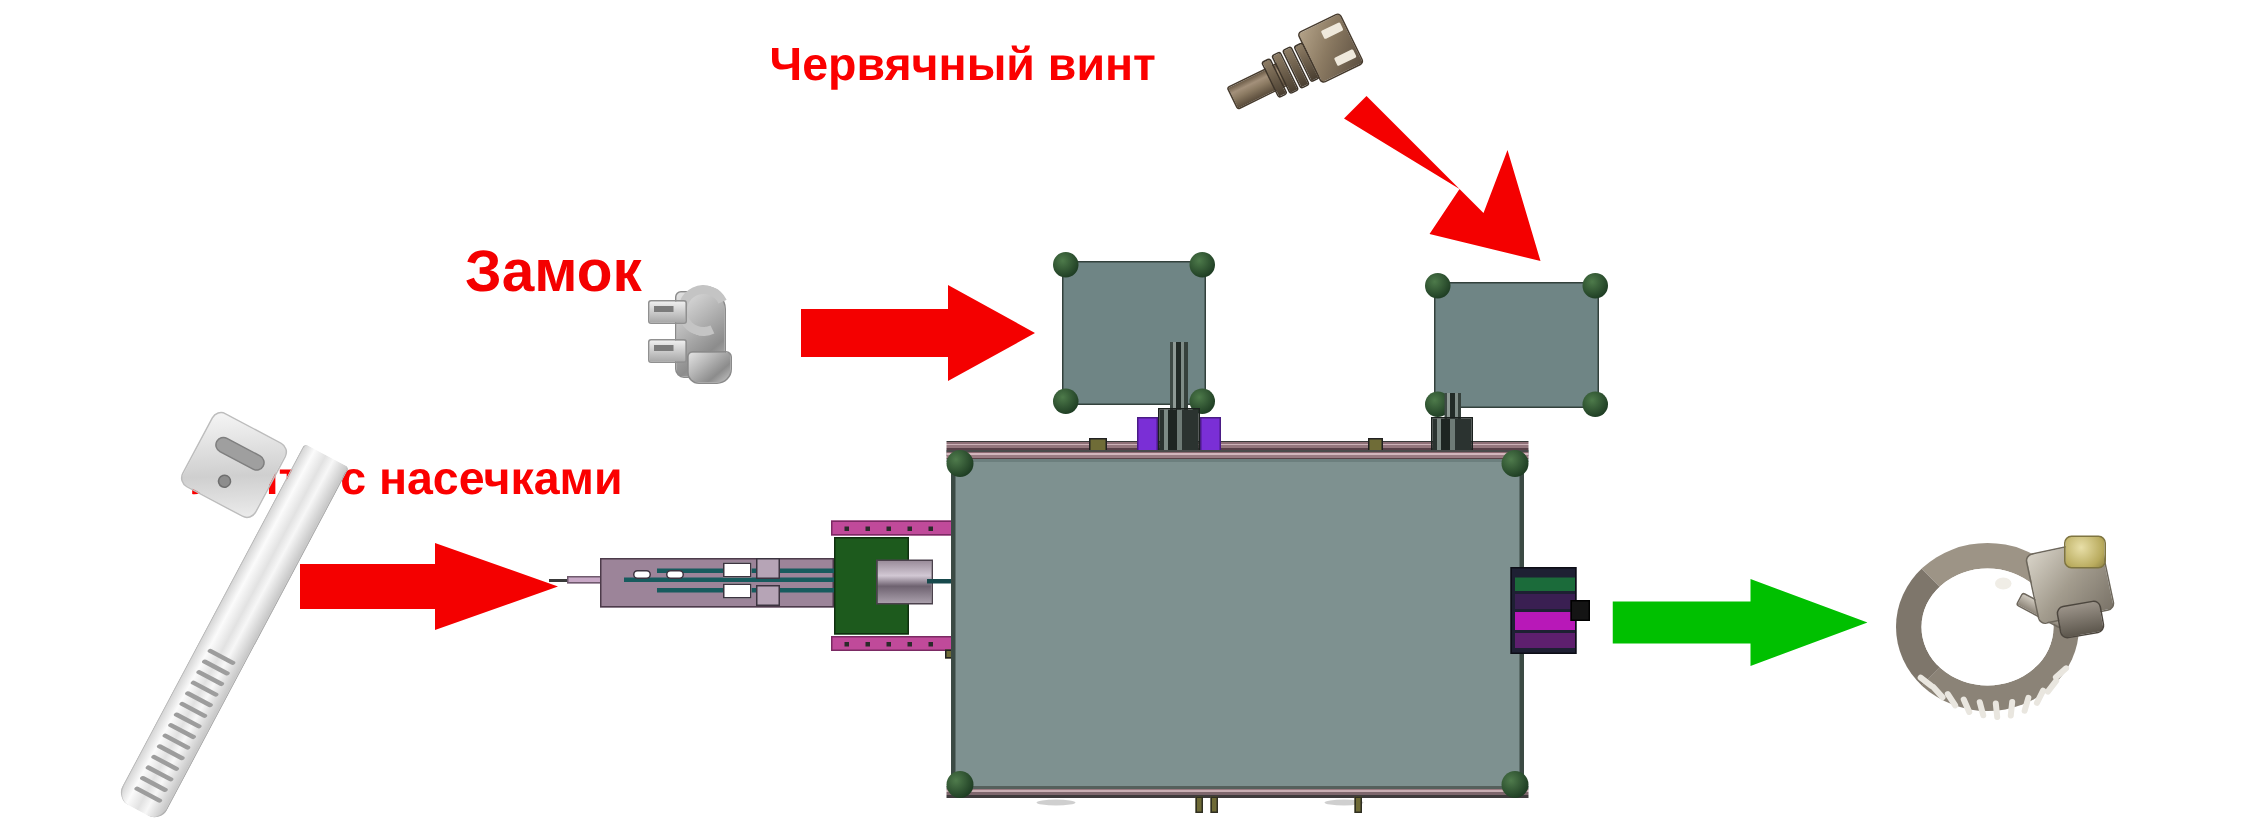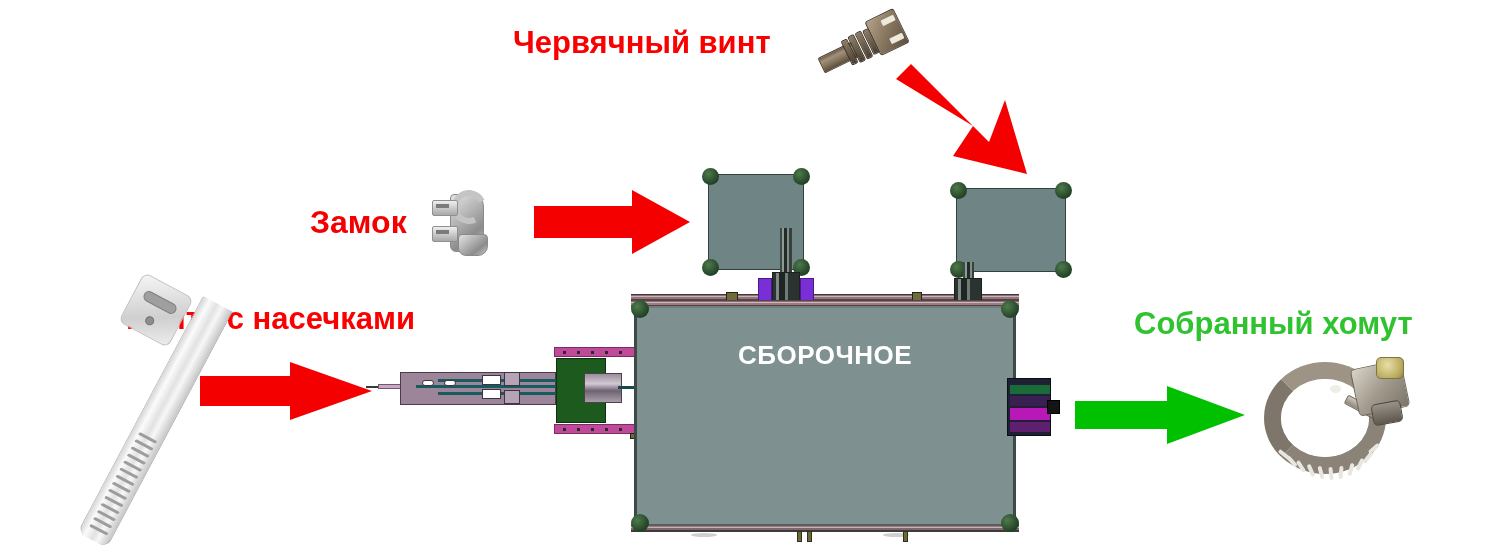--- a/index.html
+++ b/index.html
@@ -25,23 +25,22 @@
     letter-spacing: 0px;
     line-height: 1;
   }
   #label-worm-screw {
     left: 513px; top: 27px;
     font-size: 31px;
     color: #fb0000;
   }
   #label-lock {
     left: 310px; top: 162px;
-    font-size: 32px;
+    font-size: 39px;
     color: #f40000;
-    margin-top: 44px;
   }
   #label-band {
     left: 128px; top: 303px;
     font-size: 31px;
     color: #fb0000;
   }
   #label-output {
     left: 1134px; top: 308px;
     font-size: 31px;
     color: #2fc32f;
@@ -495,21 +494,20 @@
 <body>
 
 <div id="stage">
 
   <div class="label" id="label-worm-screw">Червячный винт</div>
 
   <div class="label" id="label-lock">Замок</div>
 
   <div class="label" id="label-band">Лента с насечками</div>
 
-  <div class="label" id="label-output">Собранный хомут</div>
 
   <div class="abs" id="worm-screw">
     <div class="ws-shank" style="left:2px; top:22px; width:40px; height:17px;"></div>
     <div class="ws-thread" style="left:30px; top:17px; height:27px;"></div>
     <div class="ws-thread" style="left:38px; top:16px; height:29px;"></div>
     <div class="ws-thread" style="left:46px; top:16px; height:29px;"></div>
     <div class="ws-thread" style="left:54px; top:17px; height:27px;"></div>
     <div class="ws-head" style="left:60px; top:10px; width:32px; height:38px;">
       <div class="ws-slot" style="left:14px; top:5px; width:14px; height:6px;"></div>
       <div class="ws-slot" style="left:14px; top:25px; width:14px; height:6px;"></div>
@@ -633,21 +631,20 @@
   <div class="abs" id="machine-cabinet">
     <div id="cabinet-body"></div>
     <div id="cabinet-top-rail"></div>
     <div id="cabinet-bottom-rail"></div>
     <div class="cab-corner" id="cab-corner-tl"></div>
     <div class="cab-corner" id="cab-corner-tr"></div>
     <div class="cab-corner" id="cab-corner-bl"></div>
     <div class="cab-corner" id="cab-corner-br"></div>
 
     <div id="cabinet-caption">
-      <span class="cap-line">СБОРОЧНОЕ</span>
     </div>
 
     <div class="cab-foot-shadow" style="left:60px;"></div>
     <div class="cab-foot" style="left:166px;"></div>
     <div class="cab-foot" style="left:176px;"></div>
     <div class="cab-foot-shadow" style="left:252px;"></div>
     <div class="cab-foot" style="left:272px;"></div>
   </div>
 
   <div class="abs" id="output-module">

